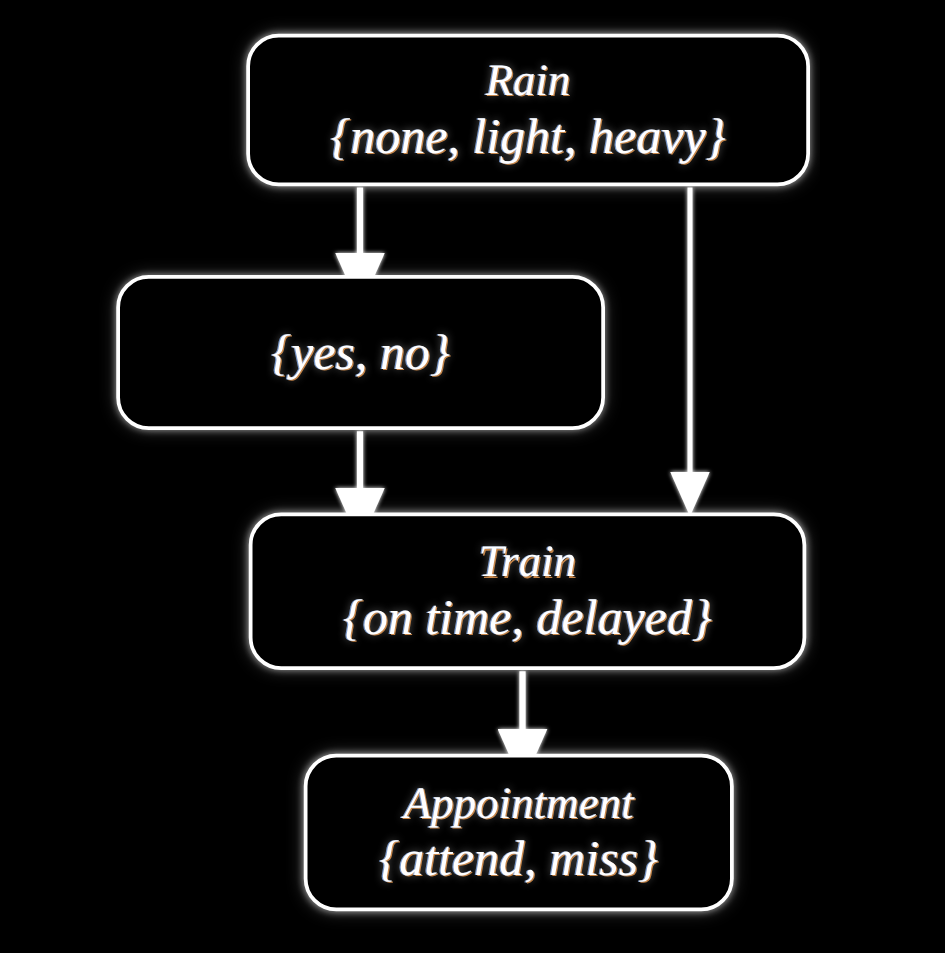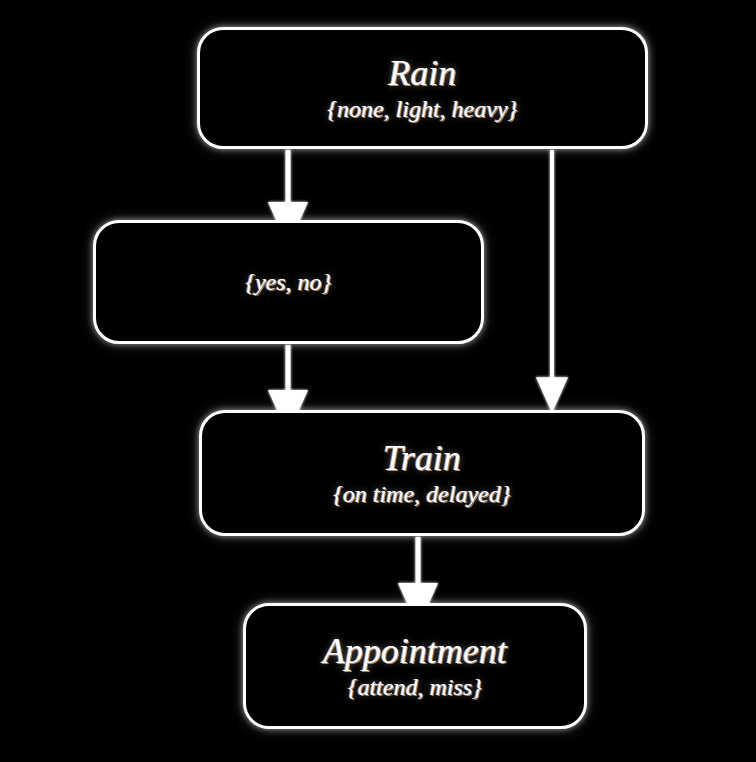--- a/index.html
+++ b/index.html
@@ -51,21 +51,21 @@
     text-shadow:
       -1px 0 0 rgba(150,190,255,0.75),
        1px 1px 0 rgba(255,170,90,0.75),
        0 0 7px rgba(255,255,255,0.45);
   }
   .node-title {
     font-size: 36px;
     margin-bottom: 2px;
   }
   .node-states {
-    font-size: 24px;
+    font-size: 40px;
   }
   
   #node-rain        { left: 197px; top: 27px;  width: 451px; height: 122px; }
   #node-maintenance { left: 93px;  top: 220px; width: 391px; height: 124px; }
   #node-train       { left: 199px; top: 410px; width: 446px; height: 126px; }
   #node-appointment { left: 243px; top: 603px; width: 344px; height: 126px; }
 </style>
 </head>
 <body>
 

